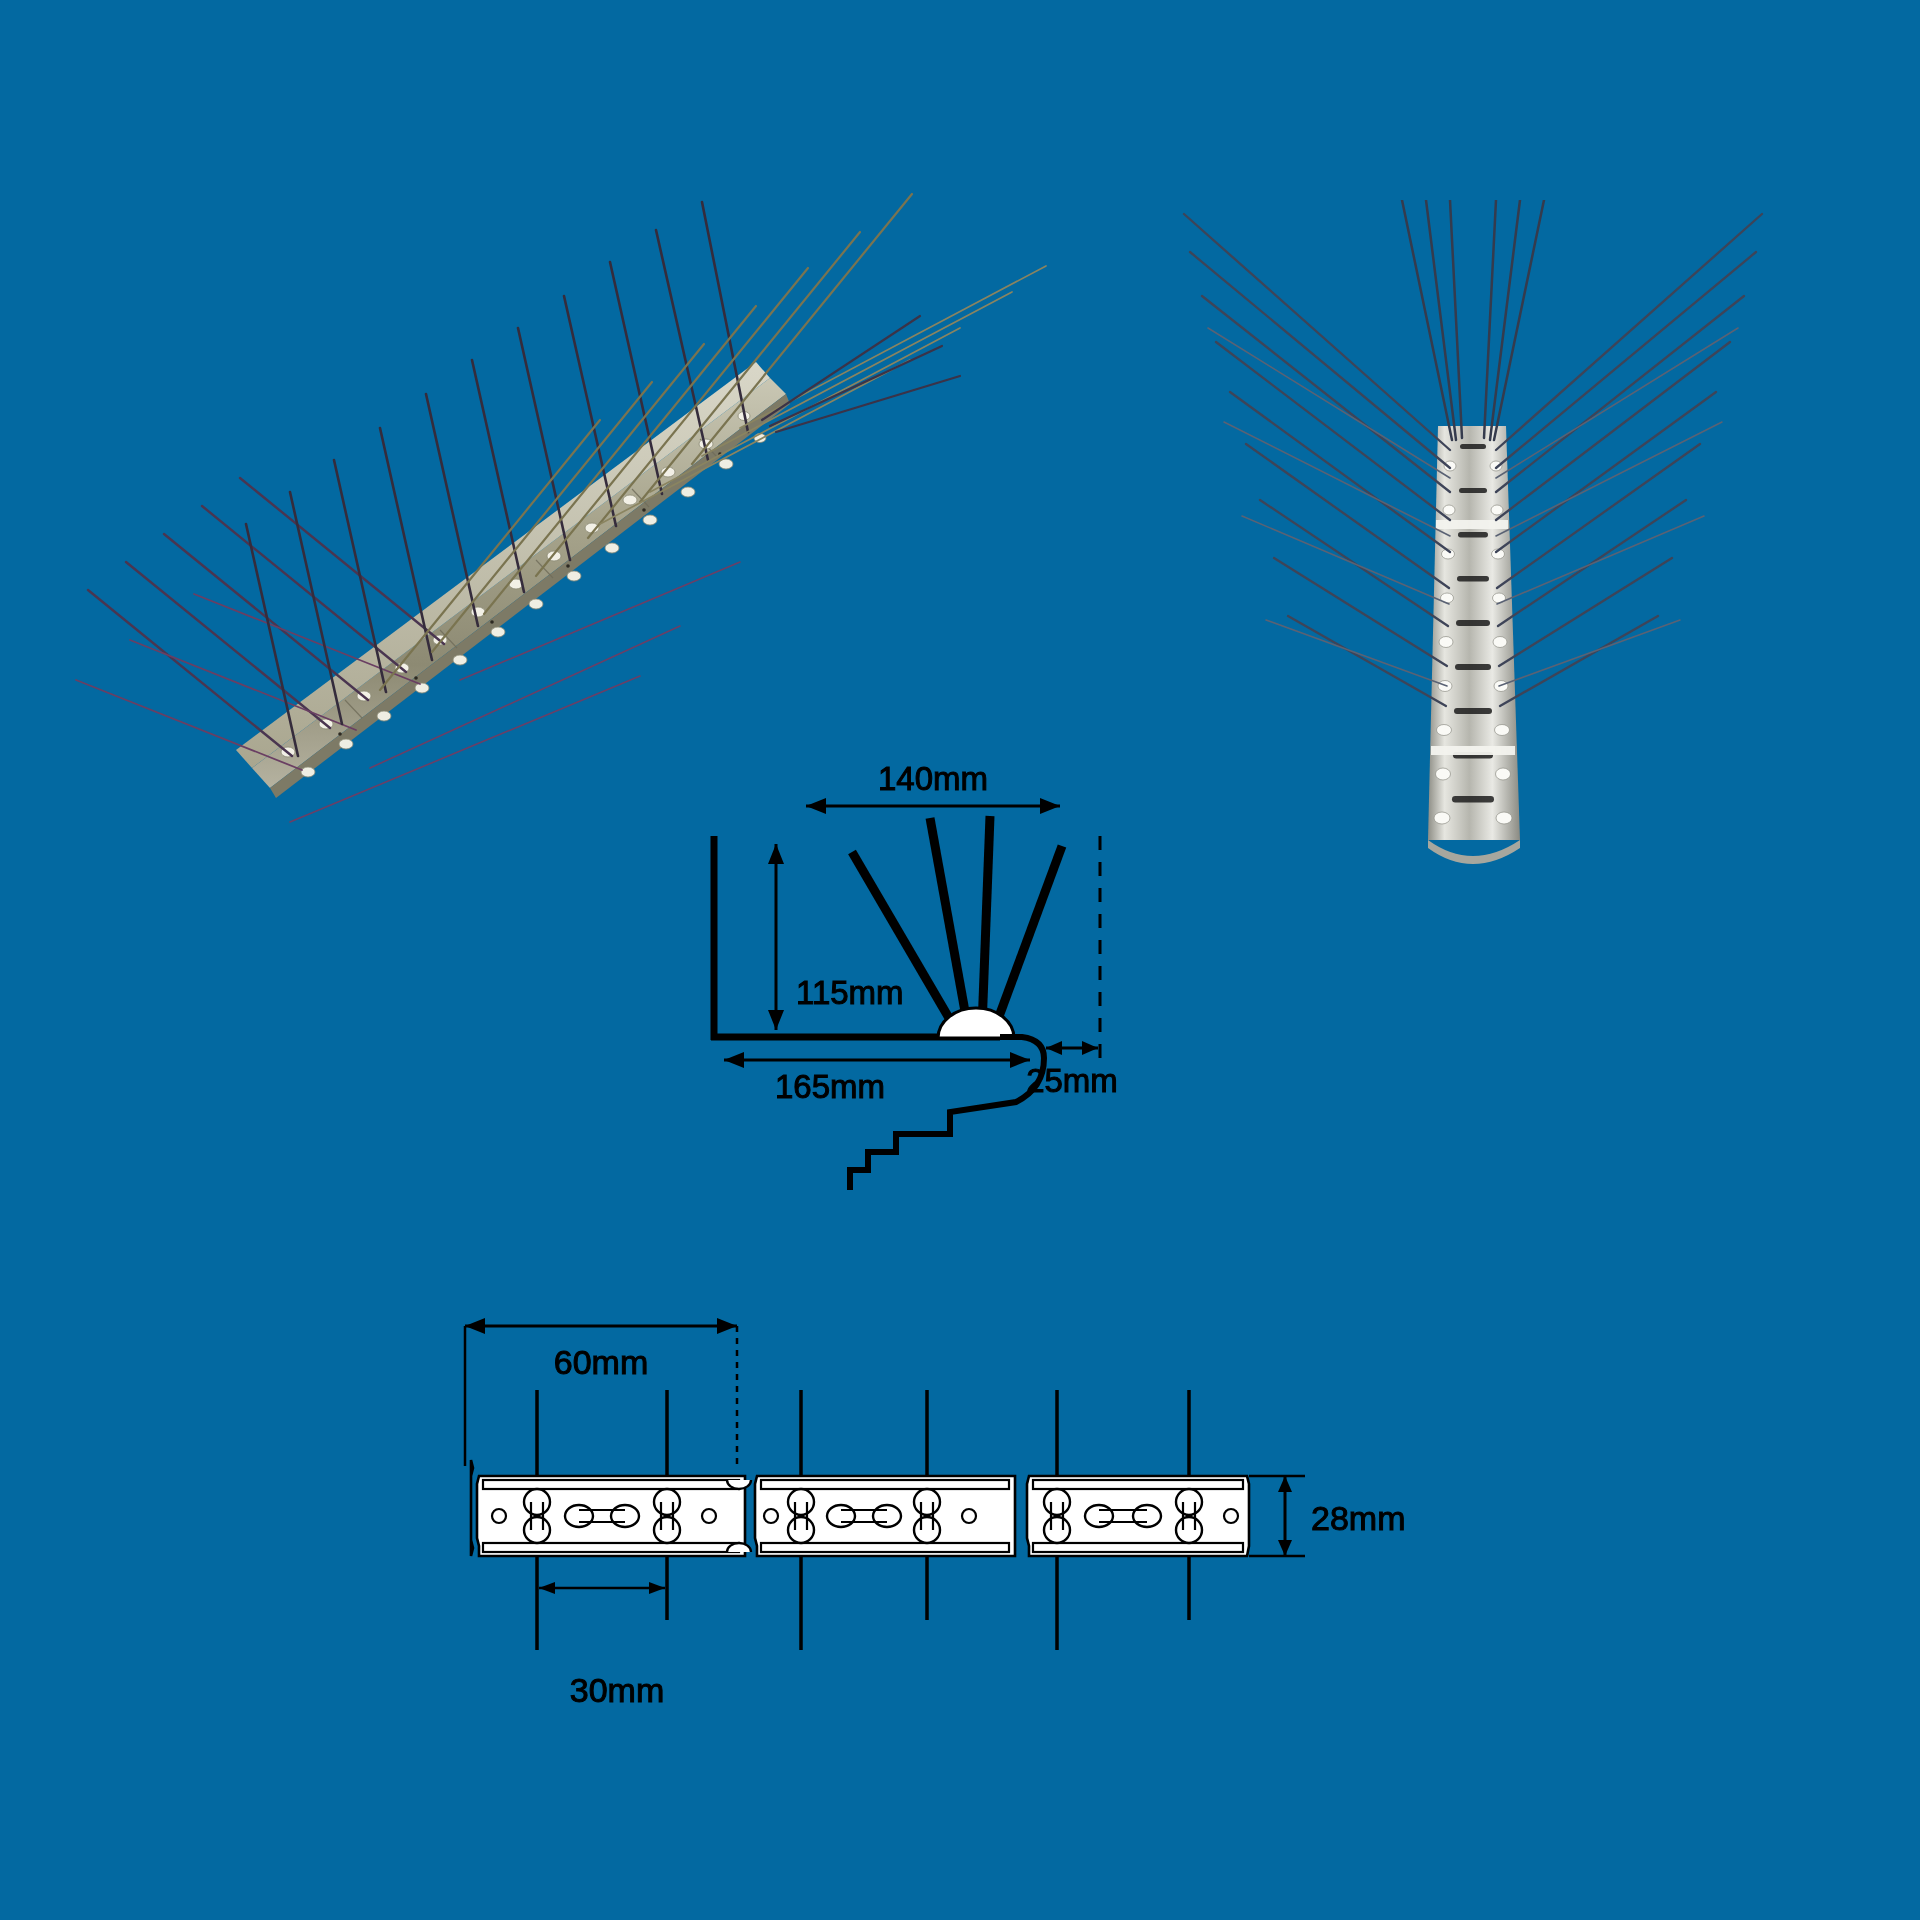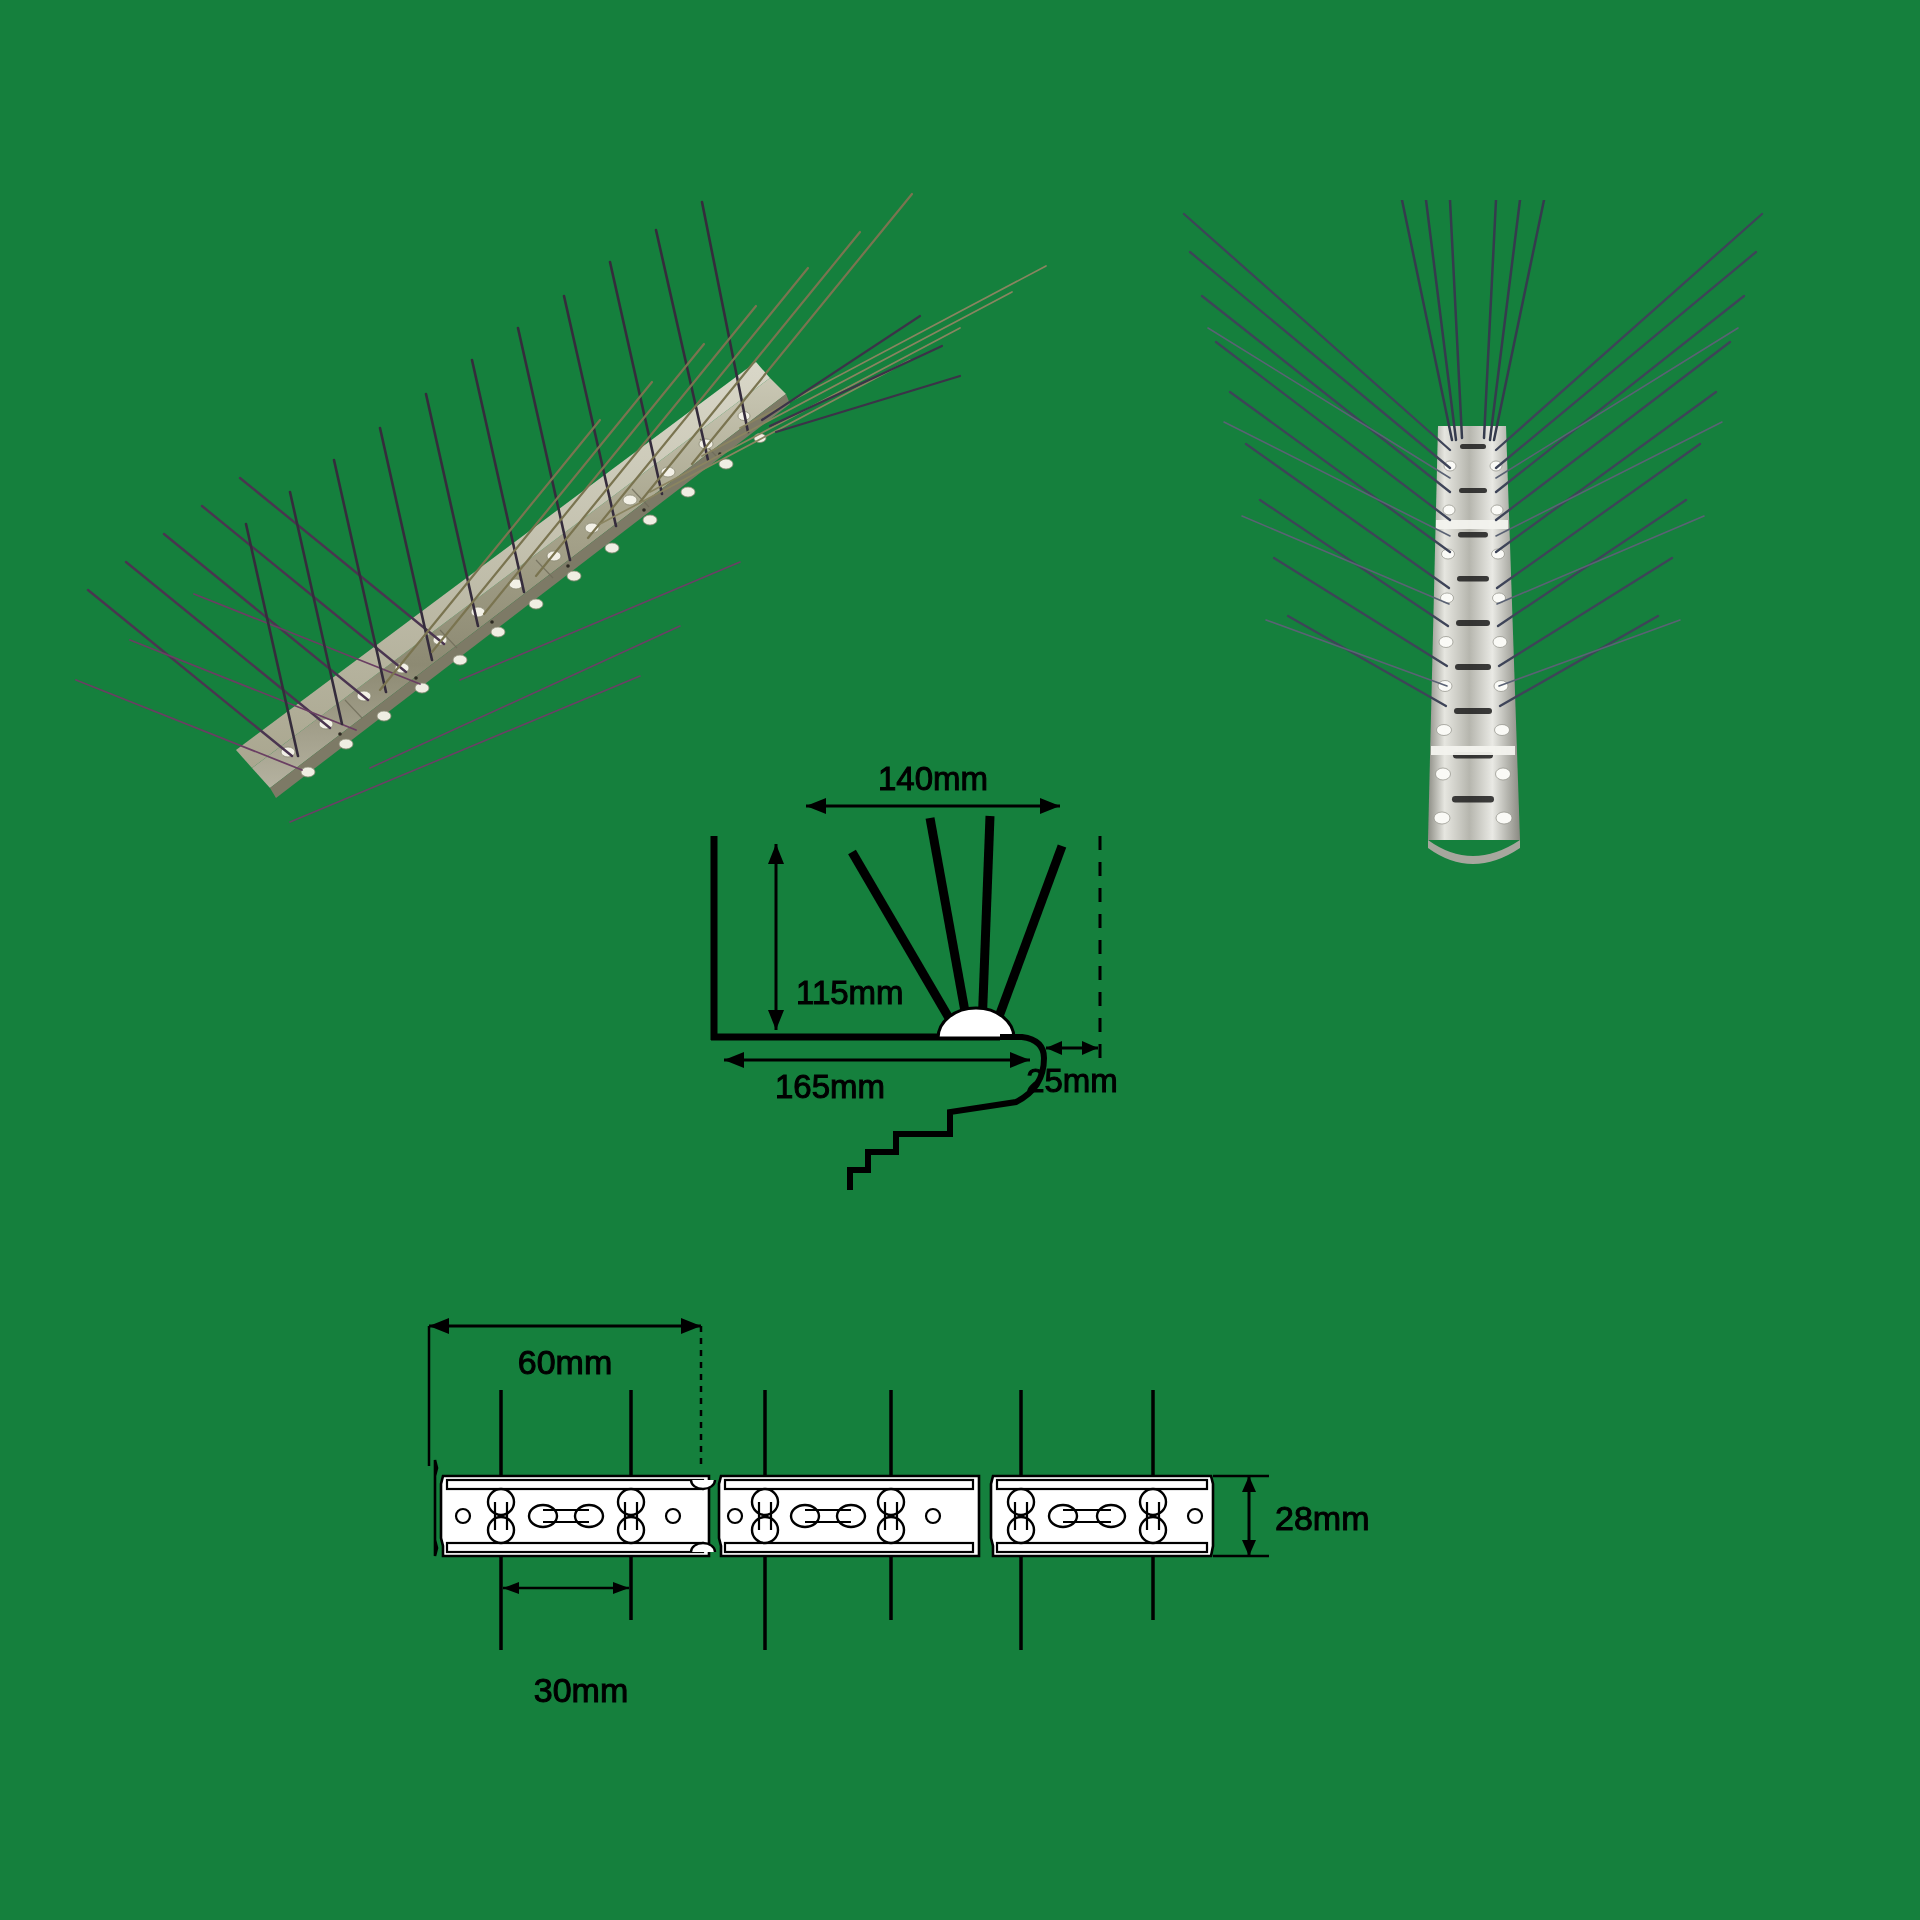--- a/index.html
+++ b/index.html
@@ -8,21 +8,21 @@
     padding: 0;
     background: #ffffff;
   }
   body {
     font-family: "Liberation Sans", sans-serif;
   }
   #canvas {
     position: relative;
     width: 1920px;
     height: 1920px;
-    background: #15803d;
+    background: #0369a1;
     overflow: hidden;
   }
   .panel {
     position: absolute;
   }
   
   #photo-angled {
     left: 40px;
     top: 120px;
     width: 1010px;
@@ -35,21 +35,21 @@
     height: 700px;
   }
   
   #diagram-cornice {
     left: 700px;
     top: 740px;
     width: 530px;
     height: 560px;
   }
   #diagram-baseplate {
-    left: 413px;
+    left: 449px;
     top: 1290px;
     width: 860px;
     height: 480px;
   }
   svg {
     display: block;
     width: 100%;
     height: 100%;
     overflow: visible;
   }

